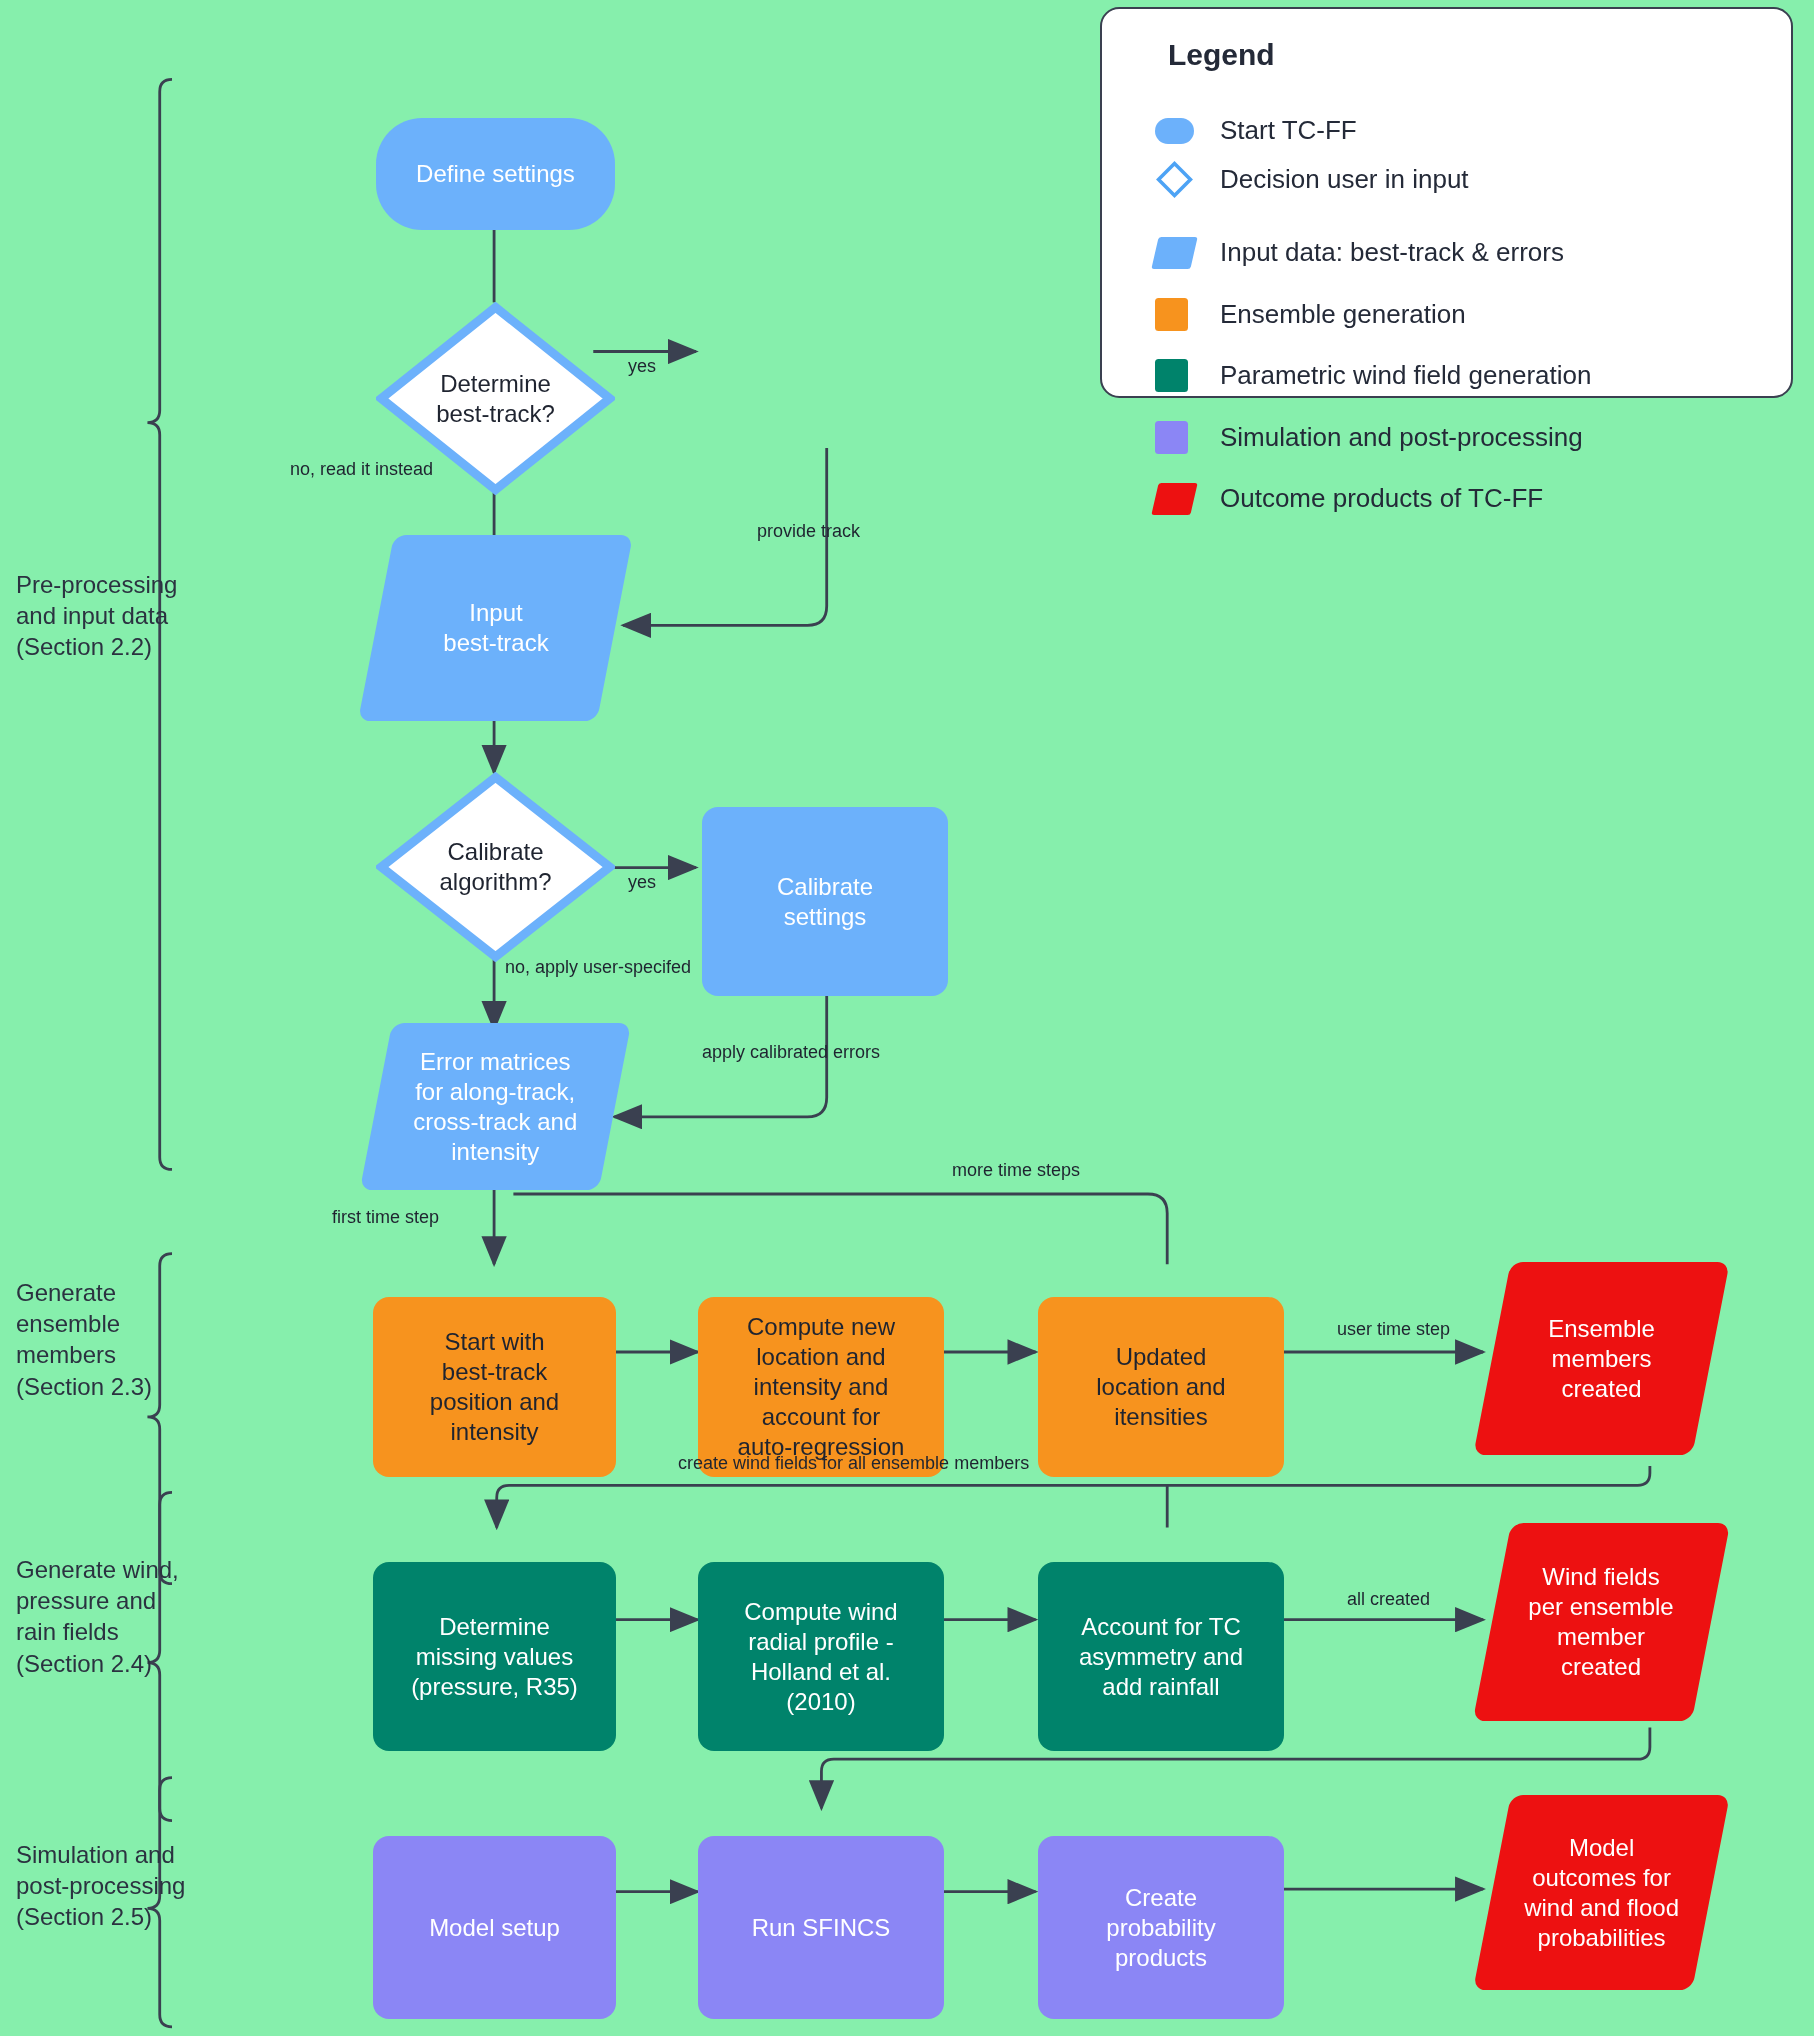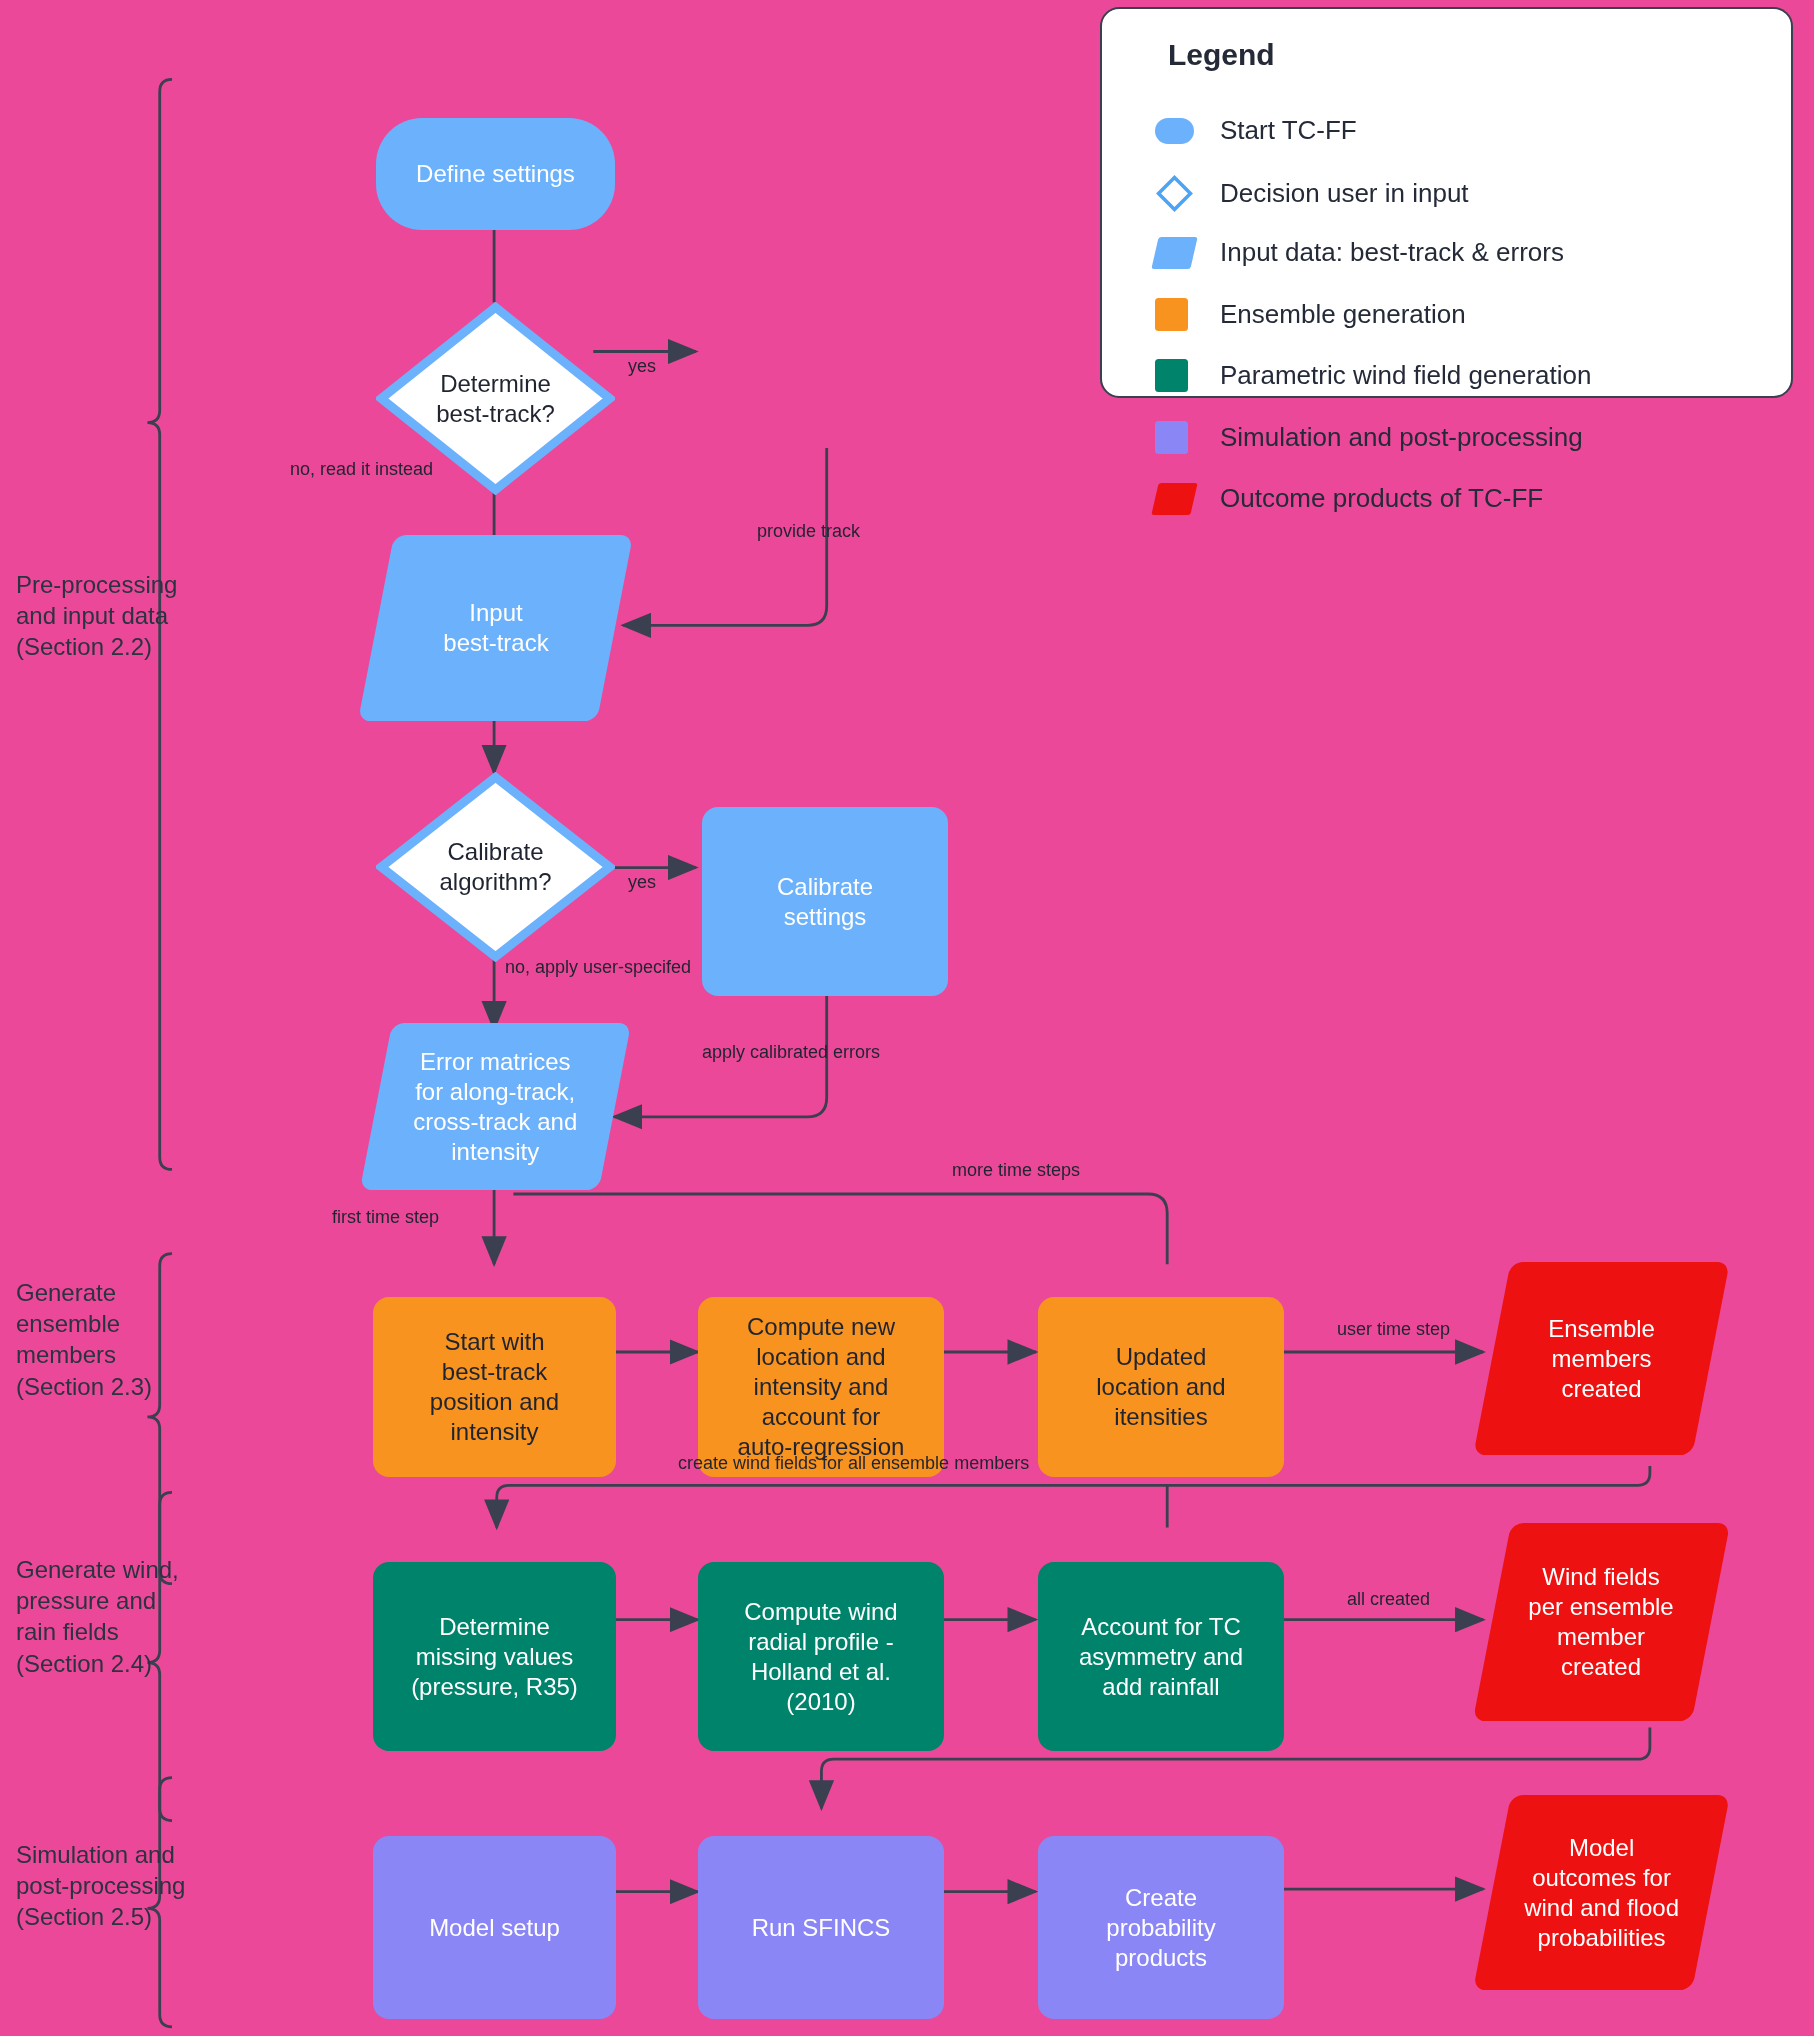--- a/index.html
+++ b/index.html
@@ -1,17 +1,17 @@
 <!DOCTYPE html>
 <html style="font-size:14px"><head>
 <meta charset="utf-8">
 <style>
   html,body{margin:0;padding:0;background:#ffffff;}
   body{font-family:"Liberation Sans",sans-serif;}
-  #stage{position:relative;width:1814px;height:2037px;background:#ec4899;overflow:hidden;}
+  #stage{position:relative;width:1814px;height:2037px;background:#86efac;overflow:hidden;}
   #wires{position:absolute;left:0;top:0;width:1814px;height:2037px;pointer-events:none;}
 
   .node{position:absolute;box-sizing:border-box;display:flex;align-items:center;justify-content:center;
         text-align:center;line-height:1.25;color:#fff;font-size:24px;margin-top:35px;}
   .node span{display:block;padding:0 8.8px;}
 
   .rounded{border-radius:16px;}
   .pill{border-radius:46px;}
   .blue{background:#6cb1fb;}
   .orange{background:#f7931e;color:#1f2430;}
@@ -106,21 +106,21 @@
   </svg>
 
   <div id="legend">
     <div class="ltitle">Legend</div>
 
     <div class="lrow" style="top:104px">
       <div class="lswatch sw-pill"></div>
       <div class="ltext">Start TC-FF</div>
     </div>
 
-    <div class="lrow" style="top:167px">
+    <div class="lrow" style="top:153px">
       <div class="lswatch" style="width:39px;height:39px;margin-right:26px">
         <svg width="39" height="39" viewBox="0 0 44 44">
             <polygon points="22,4 40,22 22,40 4,22" fill="#fff" stroke="#4da3f5" stroke-width="4"></polygon>
           </svg>
       </div>
       <div class="ltext">Decision user in input</div>
     </div>
 
     <div class="lrow" style="top:226px">
       <div class="lswatch sw-para" style="height:32px"></div>

